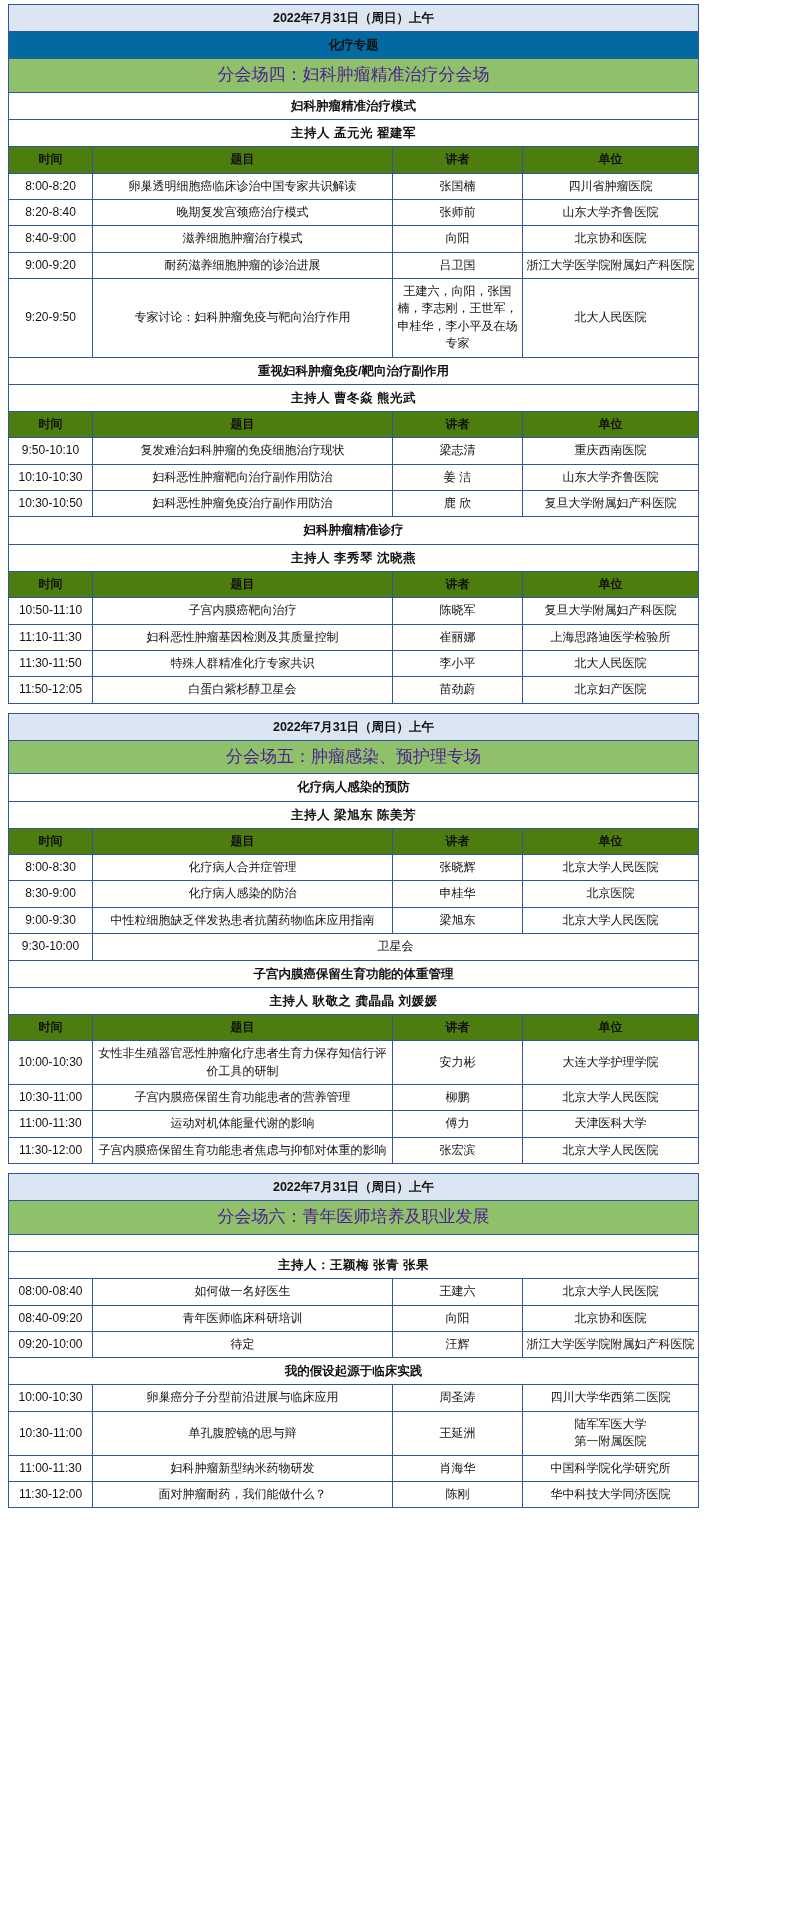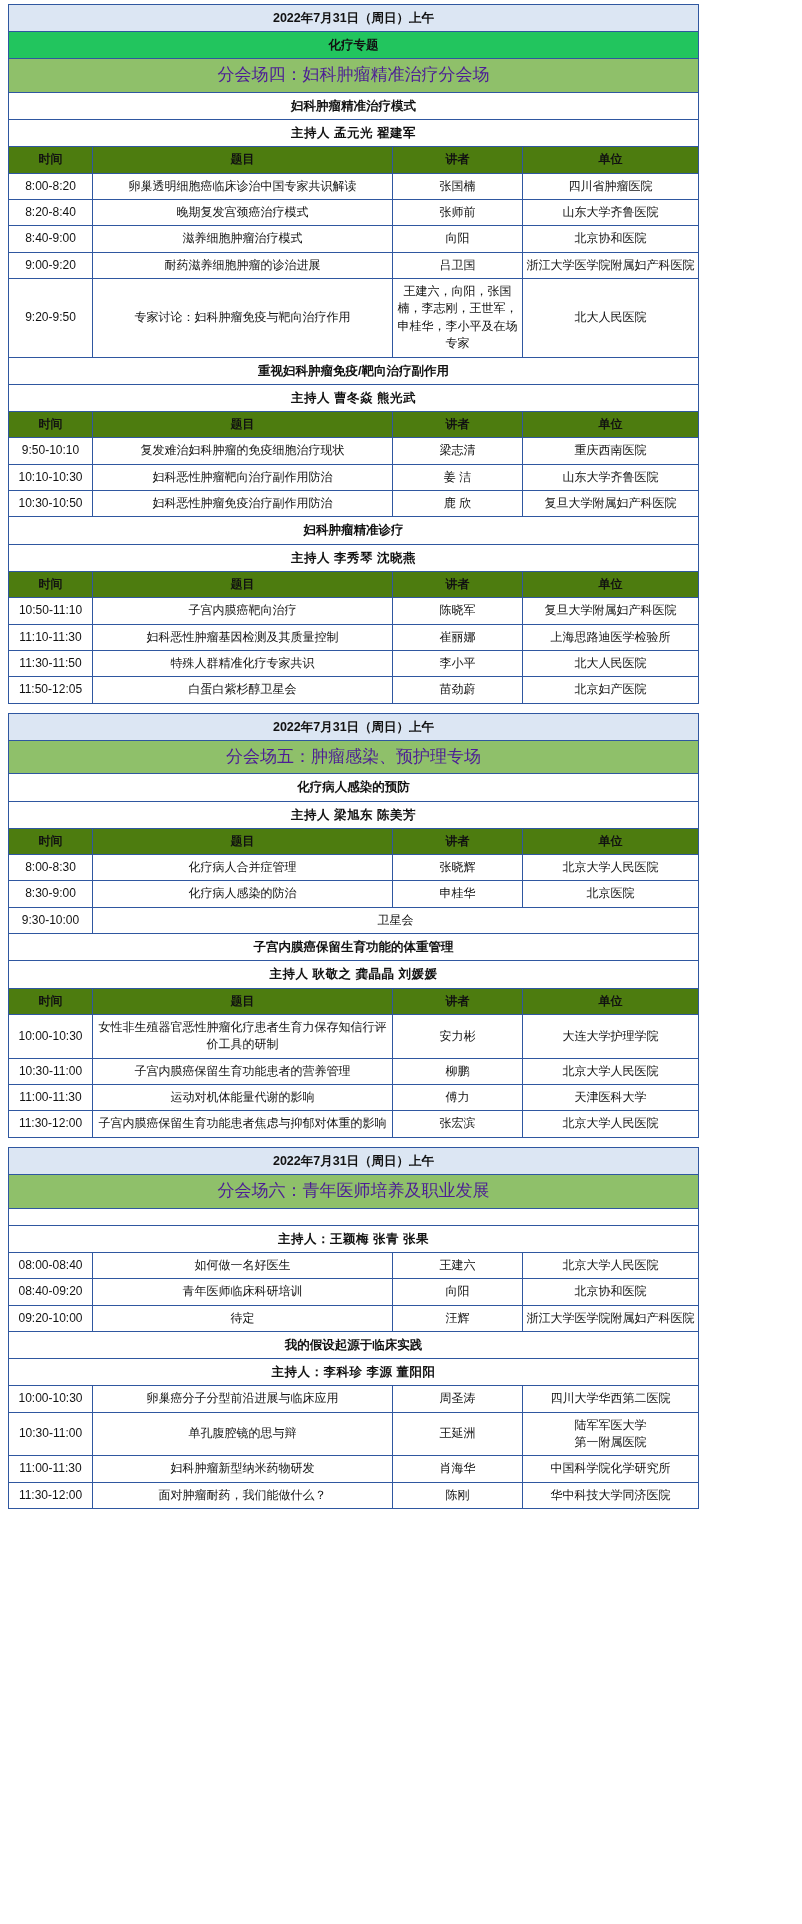--- a/index.html
+++ b/index.html
@@ -23,21 +23,21 @@
     line-height:1.45;
     word-break:break-word;
   }
   .date-row td{
     background:#dce6f3;
     font-weight:bold;
     font-size:12.5px;
     padding:5px 3px;
   }
   .topic-row td{
-    background:#22c55e;
+    background:#0369a1;
     font-weight:bold;
     font-size:12.5px;
     padding:5px 3px;
   }
   .venue-row td{
     background:#8fc06a;
     font-weight:normal;
     color:#4c1d95;
     font-size:17px;
     padding:5px 3px;
@@ -244,20 +244,26 @@
             <td>张晓辉</td>
             <td>北京大学人民医院</td>
           </tr>
           <tr class="data-row">
             <td>8:30-9:00</td>
             <td>化疗病人感染的防治</td>
             <td>申桂华</td>
             <td>北京医院</td>
           </tr>
           <tr class="data-row">
+            <td>9:00-9:30</td>
+            <td>中性粒细胞缺乏伴发热患者抗菌药物临床应用指南</td>
+            <td>梁旭东</td>
+            <td>北京大学人民医院</td>
+          </tr>
+          <tr class="data-row">
             <td>9:30-10:00</td>
             <td colspan="3">卫星会</td>
           </tr>
           <tr class="section-row">
             <td colspan="4">子宫内膜癌保留生育功能的体重管理</td>
           </tr>
           <tr class="chair-row">
             <td colspan="4">主持人 耿敬之 龚晶晶 刘媛媛</td>
           </tr>
           <tr class="head-row">
@@ -327,23 +333,20 @@
           </tr>
           <tr class="data-row">
             <td>09:20-10:00</td>
             <td>待定</td>
             <td>汪辉</td>
             <td>浙江大学医学院附属妇产科医院</td>
           </tr>
           <tr class="section-row">
             <td colspan="4">我的假设起源于临床实践</td>
           </tr>
-          <tr class="chair-row">
-            <td colspan="4">主持人：李科珍 李源 董阳阳</td>
-          </tr>
           <tr class="data-row">
             <td>10:00-10:30</td>
             <td>卵巢癌分子分型前沿进展与临床应用</td>
             <td>周圣涛</td>
             <td>四川大学华西第二医院</td>
           </tr>
           <tr class="data-row tall">
             <td>10:30-11:00</td>
             <td class="multiline">单孔腹腔镜的思与辩</td>
             <td class="multiline">王延洲</td>

